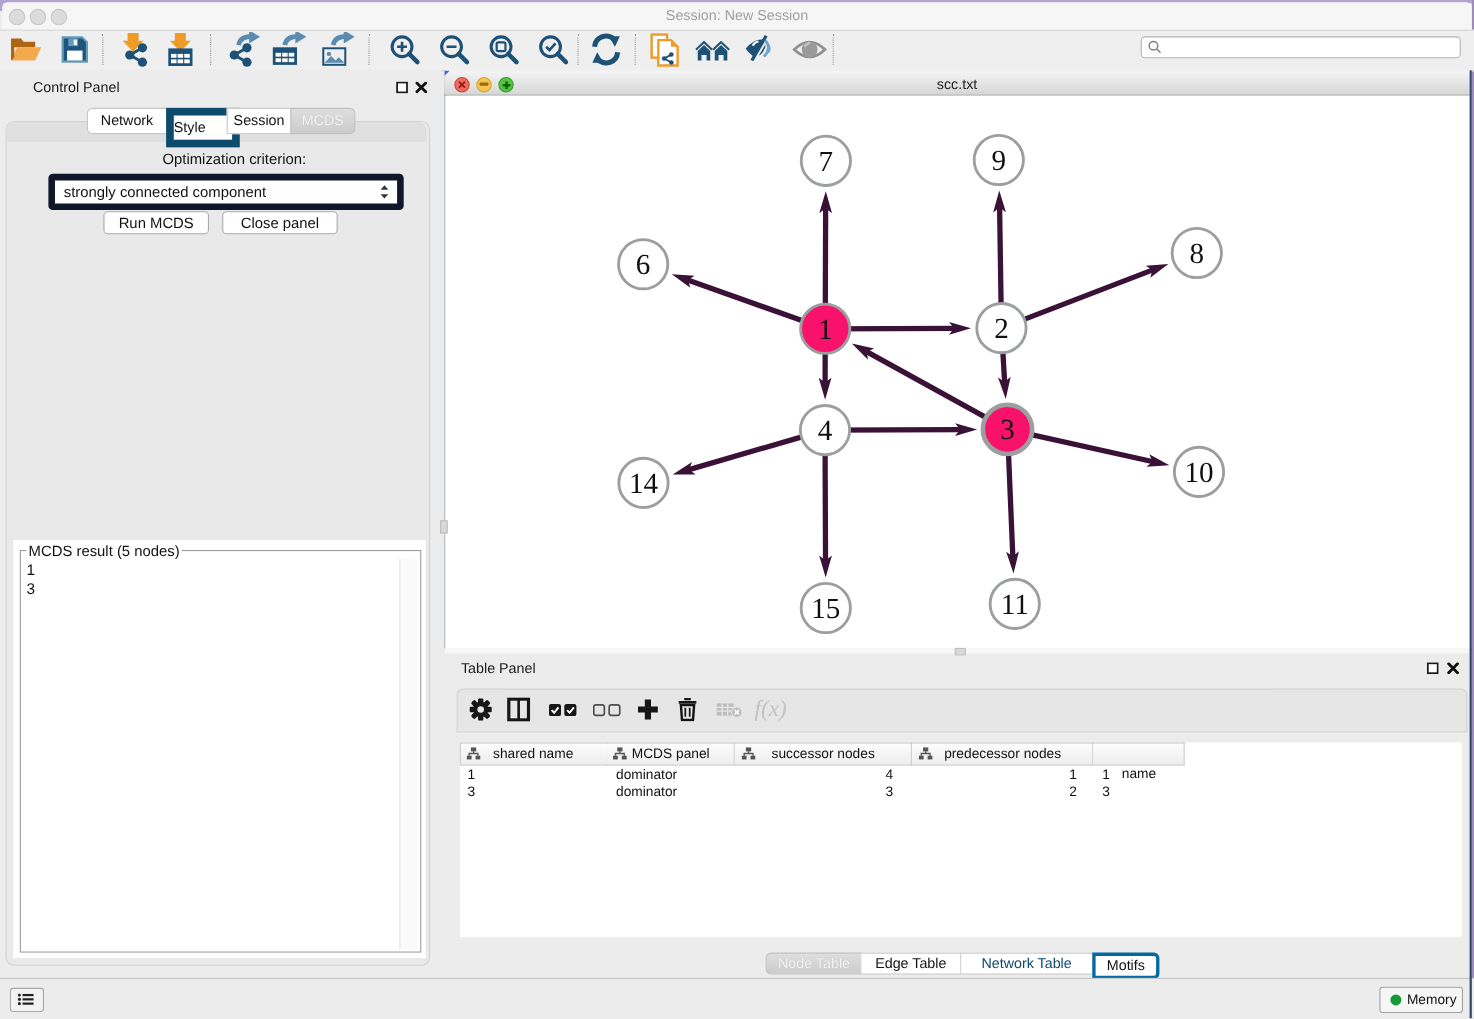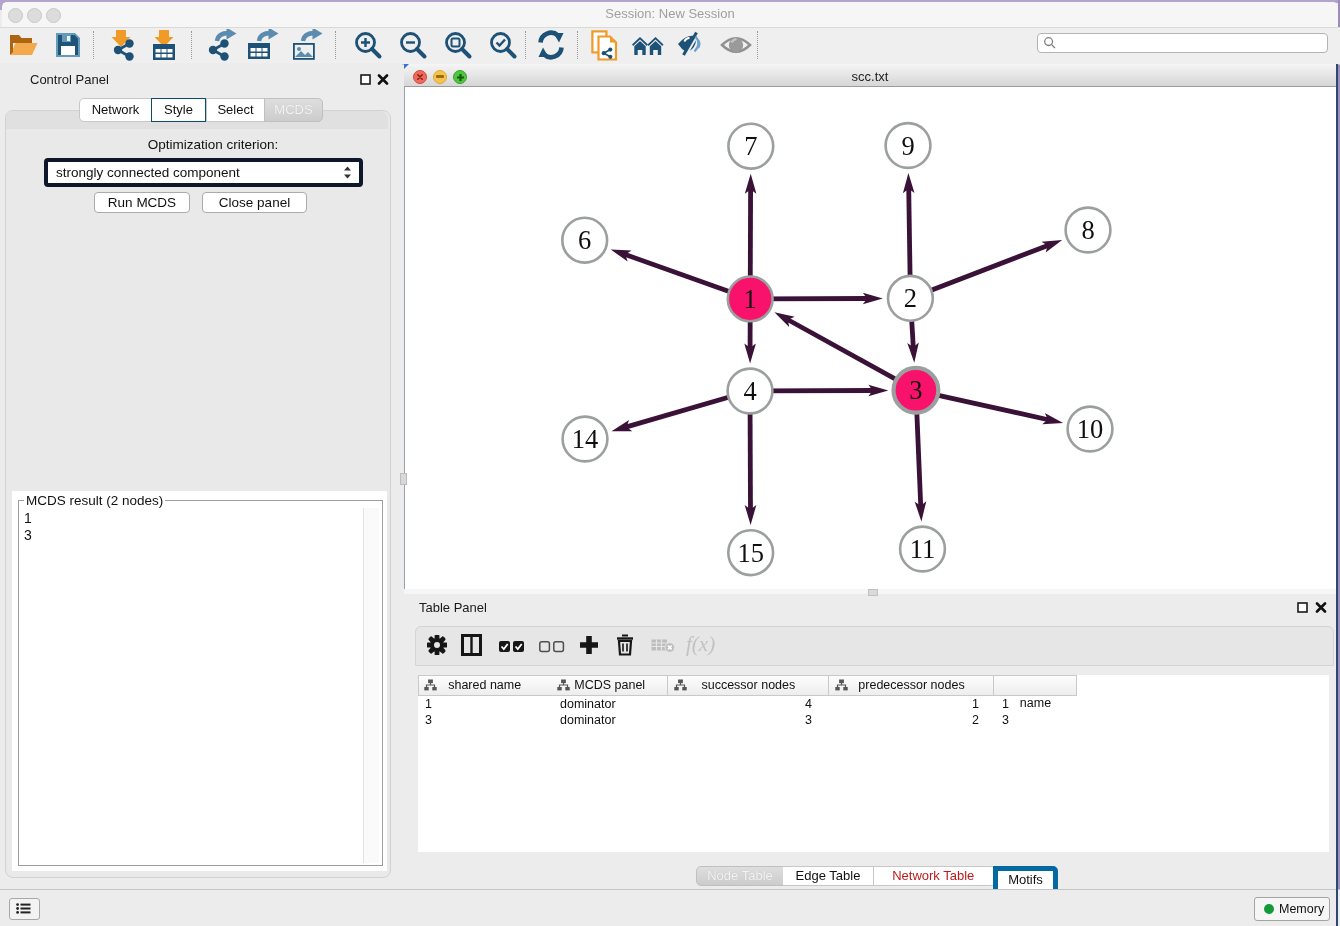--- a/index.html
+++ b/index.html
@@ -212,38 +212,38 @@
   </svg>
 <svg class="abs" style="left:377px;top:74px" width="12" height="11" viewBox="0 0 12 11">
     <path d="M2 1.5 L10 9.5 M10 1.5 L2 9.5" stroke="#111" stroke-width="2.6" stroke-linecap="round"></path>
   </svg>
 
 <div class="abs" style="left:5px;top:110px;width:384px;height:766px;background:#e9e9e9;border:1px solid #d2d2d2;border-radius:8px;"></div>
 <div class="abs" style="left:6px;top:111px;width:382px;height:18px;background:#e0e0e0;border-radius:8px 8px 0 0;"></div>
 
 <div class="abs" style="left:79px;top:98px;width:243px;height:24px;">
   <div class="abs" style="left:0;top:0;width:71px;height:22px;background:#fff;border:1px solid #c7c7c7;border-radius:5px 0 0 5px;font-size:13px;color:#111;text-align:center;line-height:22px;">Network</div>
-  <div class="abs" style="left:72px;top:0;width:53px;height:22px;background:#fff;border:1px solid #0c4a6e;font-size:13px;color:#111;text-align:center;line-height:22px;">Style</div>
-  <div class="abs" style="left:127px;top:0;width:57px;height:22px;background:#fff;border:1px solid #c7c7c7;font-size:13px;color:#111;text-align:center;line-height:22px;">Select</div>
+  <div class="abs" style="left:72px;top:0;width:53px;height:22px;background:#fff;border:7px solid #0c4a6e;font-size:13px;color:#111;text-align:left;line-height:22px;">Style</div>
+  <div class="abs" style="left:127px;top:0;width:57px;height:22px;background:#fff;border:1px solid #c7c7c7;font-size:13px;color:#111;text-align:center;line-height:22px;">Session</div>
   <div class="abs" style="left:185px;top:0;width:57px;height:22px;background:linear-gradient(#dedede,#cccccc);border:1px solid #c0c0c0;border-radius:0 5px 5px 0;font-size:13px;color:#f3f3f3;text-shadow:0 0 1px #bbb;text-align:center;line-height:22px;">MCDS</div>
 </div>
 
 <div class="abs" style="left:12px;top:137px;width:402px;height:16px;text-align:center;font-size:13.5px;color:#111;">Optimization criterion:</div>
-<div class="abs" style="left:44px;top:158px;width:311px;height:21px;background:#fff;border:4px solid #0f172a;border-radius:4px;font-size:13.5px;color:#111;line-height:21px;"><span style="margin-left:8px">strongly connected component</span>
+<div class="abs" style="left:44px;top:158px;width:311px;height:21px;background:#fff;border:6px solid #0f172a;border-radius:4px;font-size:13.5px;color:#111;line-height:21px;"><span style="margin-left:8px">strongly connected component</span>
   <svg class="abs" style="right:6px;top:3px" width="11" height="15" viewBox="0 0 11 15">
       <path d="M2 5.5 L5.5 1.5 L9 5.5 Z" fill="#333"></path>
       <path d="M2 9.5 L5.5 13.5 L9 9.5 Z" fill="#333"></path>
     </svg>
 </div>
 <div class="abs" style="left:94px;top:192px;width:94px;height:19px;background:#fff;border:1px solid #ababab;border-radius:4px;font-size:13.5px;color:#111;text-align:center;line-height:19px;">Run MCDS</div>
 <div class="abs" style="left:202px;top:192px;width:103px;height:19px;background:#fff;border:1px solid #ababab;border-radius:4px;font-size:13.5px;color:#111;text-align:center;line-height:19px;">Close panel</div>
 
 <div class="abs" style="left:12px;top:491px;width:375px;height:380px;background:#fff;"></div>
 <div class="abs" style="left:18px;top:500px;width:363px;height:364px;border:1px solid #9e9e9e;"></div>
-<div class="abs" style="left:24px;top:493px;background:#fff;padding:0 2px;font-size:13.5px;color:#111;">MCDS result (2 nodes)</div>
+<div class="abs" style="left:24px;top:493px;background:#fff;padding:0 2px;font-size:13.5px;color:#111;">MCDS result (5 nodes)</div>
 <div class="abs" style="left:363px;top:508px;width:15px;height:355px;background:#fafafa;border-left:1px solid #e3e3e3;"></div>
 <div class="abs" style="left:24px;top:510px;font-size:14px;color:#111;line-height:17px;">1<br>3</div>
 
 <div class="abs" style="left:404px;top:64px;width:933px;height:526px;background:#fff;border-left:1px solid #97a0ad;border-bottom:1px solid #b5b5b5;"></div>
 <div class="abs" style="left:404px;top:64px;width:932px;height:22px;background:linear-gradient(#f5f5f5,#d6d6d6);border-bottom:1px solid #9c9c9c;"></div>
 <svg class="abs" style="left:404px;top:64px" width="5" height="5" viewBox="0 0 5 5">
     <path d="M0 0 L5 0 L0 5 Z" fill="#3a6fd8"></path>
   </svg>
 
 <div class="abs" style="left:413px;top:70px;width:12px;height:12px;border-radius:50%;background:#ee6a5e;border:1px solid #ce4a3b;"></div>
@@ -437,22 +437,22 @@
   <span class="abs" style="left:7px;top:1px;">3</span>
   <span class="abs" style="left:142px;top:1px;">dominator</span>
   <span class="abs" style="right:517px;top:1px;">3</span>
   <span class="abs" style="right:350px;top:1px;">2</span>
   <span class="abs" style="left:584px;top:1px;">3</span>
 </div>
 
 <div class="abs" style="left:696px;top:866px;width:356px;height:20px;">
   <div class="abs" style="left:0;top:0;width:86px;height:18px;background:linear-gradient(#dedede,#cccccc);border:1px solid #c0c0c0;border-radius:5px 0 0 5px;font-size:13px;color:#f3f3f3;text-shadow:0 0 1px #bbb;text-align:center;line-height:18px;">Node Table</div>
   <div class="abs" style="left:87px;top:0;width:90px;height:18px;background:#fff;border:1px solid #c7c7c7;border-left:none;font-size:13px;color:#111;text-align:center;line-height:18px;">Edge Table</div>
-  <div class="abs" style="left:178px;top:0;width:118.5px;height:18px;background:#fff;border:1px solid #c7c7c7;border-left:none;font-size:13px;color:#b91c1c;text-align:center;line-height:18px;">Network Table</div>
-  <div class="abs" style="left:297px;top:0;width:55px;height:18px;background:#fff;border:5px solid #0369a1;border-radius:0 5px 5px 0;font-size:13px;color:#111;text-align:center;line-height:18px;">Motifs</div>
+  <div class="abs" style="left:178px;top:0;width:118.5px;height:18px;background:#fff;border:1px solid #c7c7c7;border-left:none;font-size:13px;color:#0c4a6e;text-align:center;line-height:18px;">Network Table</div>
+  <div class="abs" style="left:297px;top:0;width:55px;height:18px;background:#fff;border:3px solid #0369a1;border-radius:0 5px 5px 0;font-size:13px;color:#111;text-align:center;line-height:18px;">Motifs</div>
 </div>
 
 <div class="abs" style="left:0;top:889px;width:1340px;height:37px;background:#ececec;border-top:1px solid #c6c6c6;"></div>
 <div class="abs" style="left:9px;top:898px;width:29px;height:20px;background:#f3f3f3;border:1px solid #a8a8a8;border-radius:3px;"></div>
 <svg class="abs" style="left:16px;top:903px" width="15" height="11" viewBox="0 0 15 11">
     <circle cx="1.6" cy="1.6" r="1.4" fill="#222"></circle>
     <circle cx="1.6" cy="5.5" r="1.4" fill="#222"></circle>
     <circle cx="1.6" cy="9.4" r="1.4" fill="#222"></circle>
     <rect x="4.5" y="0.6" width="10" height="2" fill="#222"></rect>
     <rect x="4.5" y="4.5" width="10" height="2" fill="#222"></rect>

